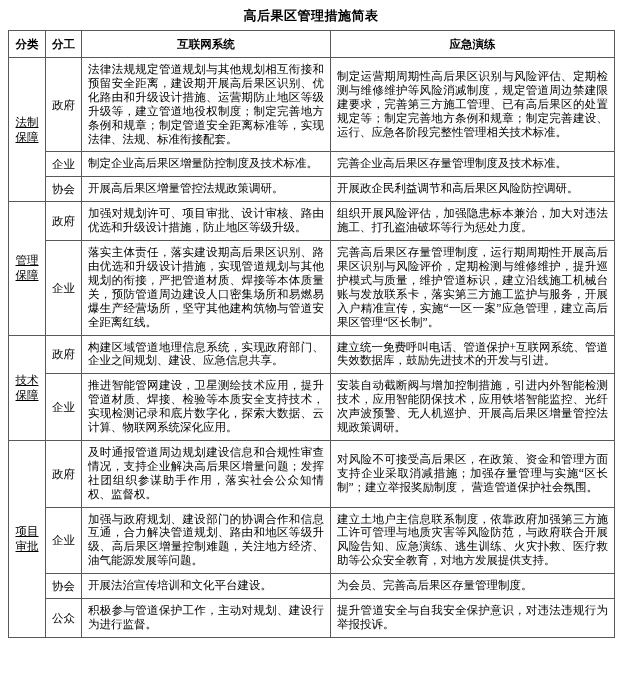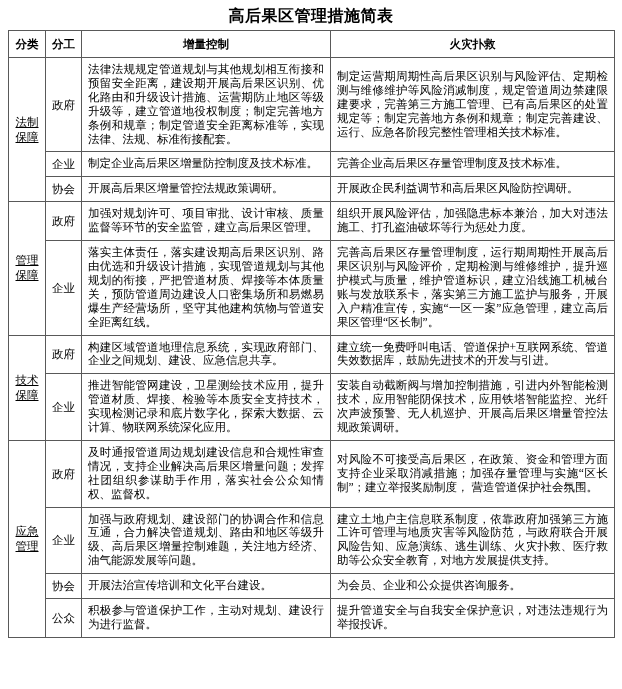--- a/index.html
+++ b/index.html
@@ -13,21 +13,21 @@
     width: 622px;
     height: 689px;
     box-sizing: border-box;
     background: #ffffff;
     padding: 6px 8px 8px 8px;
     overflow: hidden;
   }
   .doc-title {
     text-align: center;
     font-weight: bold;
-    font-size: 16px;
+    font-size: 13px;
     line-height: 16px;
     margin: 2px 0 6px 0;
     letter-spacing: 0.5px;
   }
   table.measures {
     border-collapse: collapse;
     table-layout: fixed;
     width: 606px;
     padding-left: 43px;
   }
@@ -76,22 +76,22 @@
     <colgroup>
       <col class="c-cat">
       <col class="c-role">
       <col class="c-inc">
       <col class="c-stk">
     </colgroup>
     <thead>
       <tr>
         <th>分类</th>
         <th>分工</th>
-        <th>增量控制</th>
-        <th>火灾扑救</th>
+        <th>互联网系统</th>
+        <th>应急演练</th>
       </tr>
     </thead>
     <tbody id="table-body">
         <tr>
           <td class="cat" rowspan="3">法制保障</td>
           <td class="role">政府</td>
           <td class="content">法律法规规定管道规划与其他规划相互衔接和预留安全距离，建设期开展高后果区识别、优化路由和升级设计措施、运营期防止地区等级升级等，建立管道地役权制度；制定完善地方条例和规章；制定管道安全距离标准等，实现法律、法规、标准衔接配套。</td>
           <td class="content">制定运营期周期性高后果区识别与风险评估、定期检测与维修维护等风险消减制度，规定管道周边禁建限建要求，完善第三方施工管理、已有高后果区的处置规定等；制定完善地方条例和规章；制定完善建设、运行、应急各阶段完整性管理相关技术标准。</td>
         </tr>
         <tr>
@@ -100,54 +100,54 @@
           <td class="content">完善企业高后果区存量管理制度及技术标准。</td>
         </tr>
         <tr>
           <td class="role">协会</td>
           <td class="content">开展高后果区增量管控法规政策调研。</td>
           <td class="content">开展政企民利益调节和高后果区风险防控调研。</td>
         </tr>
         <tr>
           <td class="cat" rowspan="2">管理保障</td>
           <td class="role">政府</td>
-          <td class="content">加强对规划许可、项目审批、设计审核、质量监督等环节的安全监管，建立高后果区管理。</td>
+          <td class="content">加强对规划许可、项目审批、设计审核、路由优选和升级设计措施，防止地区等级升级。</td>
           <td class="content">组织开展风险评估，加强隐患标本兼治，加大对违法施工、打孔盗油破坏等行为惩处力度。</td>
         </tr>
         <tr>
           <td class="role">企业</td>
           <td class="content">落实主体责任，落实建设期高后果区识别、路由优选和升级设计措施，实现管道规划与其他规划的衔接，严把管道材质、焊接等本体质量关，预防管道周边建设人口密集场所和易燃易爆生产经营场所，坚守其他建构筑物与管道安全距离红线。</td>
           <td class="content">完善高后果区存量管理制度，运行期周期性开展高后果区识别与风险评价，定期检测与维修维护，提升巡护模式与质量，维护管道标识，建立沿线施工机械台账与发放联系卡，落实第三方施工监护与服务，开展入户精准宣传，实施“一区一案”应急管理，建立高后果区管理“区长制”。</td>
         </tr>
         <tr>
           <td class="cat" rowspan="2">技术保障</td>
           <td class="role">政府</td>
           <td class="content">构建区域管道地理信息系统，实现政府部门、企业之间规划、建设、应急信息共享。</td>
           <td class="content">建立统一免费呼叫电话、管道保护+互联网系统、管道失效数据库，鼓励先进技术的开发与引进。</td>
         </tr>
         <tr>
           <td class="role">企业</td>
           <td class="content">推进智能管网建设，卫星测绘技术应用，提升管道材质、焊接、检验等本质安全支持技术，实现检测记录和底片数字化，探索大数据、云计算、物联网系统深化应用。</td>
           <td class="content">安装自动截断阀与增加控制措施，引进内外智能检测技术，应用智能阴保技术，应用铁塔智能监控、光纤次声波预警、无人机巡护、开展高后果区增量管控法规政策调研。</td>
         </tr>
         <tr>
-          <td class="cat" rowspan="4">应急管理</td>
+          <td class="cat" rowspan="4">项目审批</td>
           <td class="role">政府</td>
           <td class="content">及时通报管道周边规划建设信息和合规性审查情况，支持企业解决高后果区增量问题；发挥社团组织参谋助手作用，落实社会公众知情权、监督权。</td>
           <td class="content">对风险不可接受高后果区，在政策、资金和管理方面支持企业采取消减措施；加强存量管理与实施“区长制”；建立举报奖励制度， 营造管道保护社会氛围。</td>
         </tr>
         <tr>
           <td class="role">企业</td>
           <td class="content">加强与政府规划、建设部门的协调合作和信息互通，合力解决管道规划、路由和地区等级升级、高后果区增量控制难题，关注地方经济、油气能源发展等问题。</td>
           <td class="content">建立土地户主信息联系制度，依靠政府加强第三方施工许可管理与地质灾害等风险防范，与政府联合开展风险告知、应急演练、逃生训练、火灾扑救、医疗救助等公众安全教育，对地方发展提供支持。</td>
         </tr>
         <tr>
           <td class="role">协会</td>
           <td class="content">开展法治宣传培训和文化平台建设。</td>
-          <td class="content">为会员、企业和公众提供咨询服务。</td>
+          <td class="content">为会员、完善高后果区存量管理制度。</td>
         </tr>
         <tr>
           <td class="role">公众</td>
           <td class="content">积极参与管道保护工作，主动对规划、建设行为进行监督。</td>
           <td class="content">提升管道安全与自我安全保护意识，对违法违规行为举报投诉。</td>
         </tr>
       </tbody>
   </table>
 </div>
 

